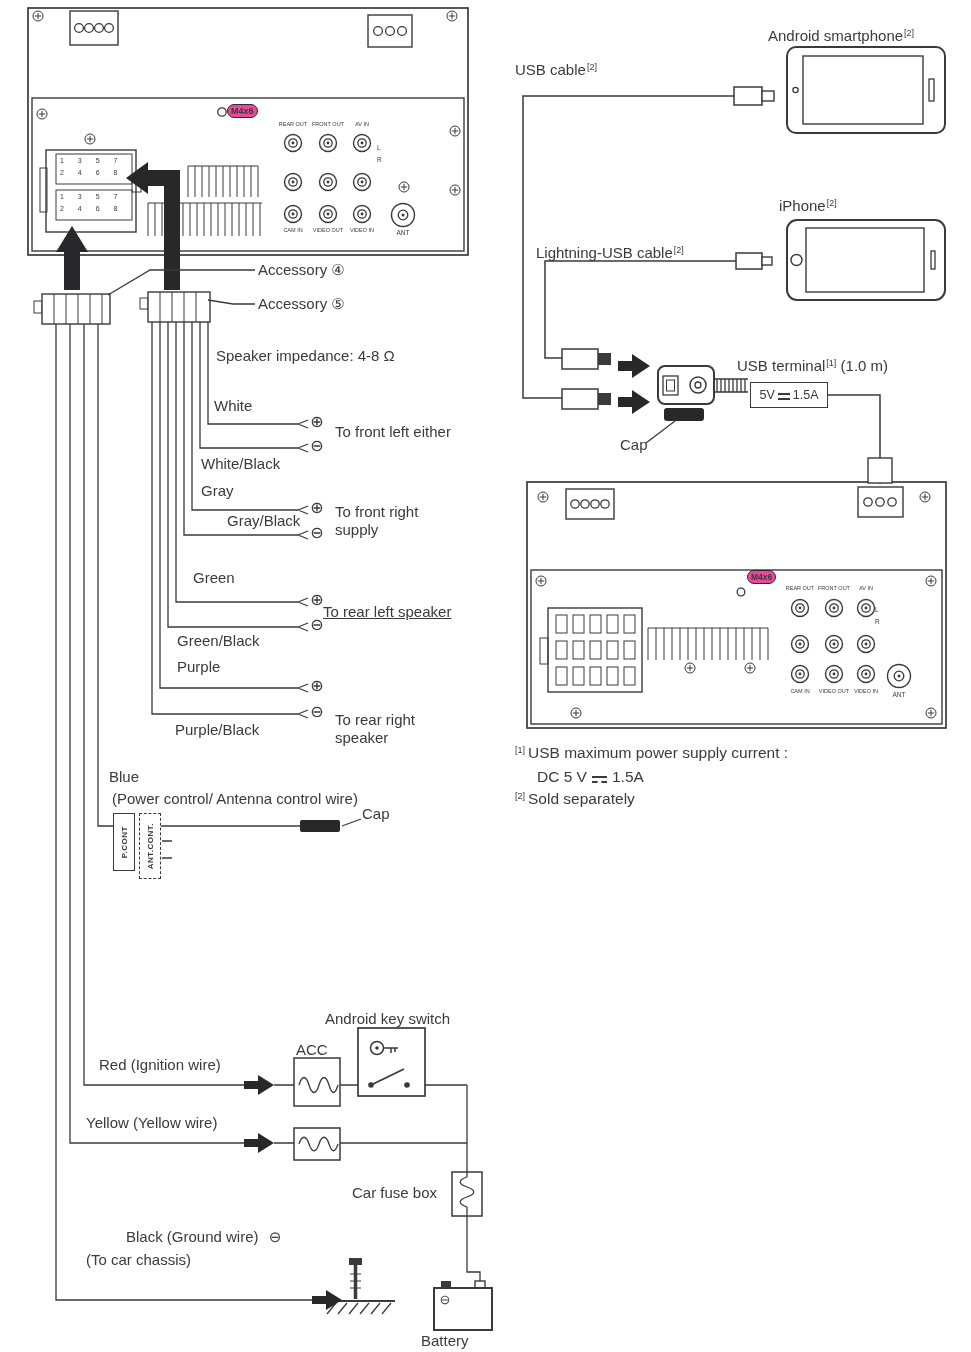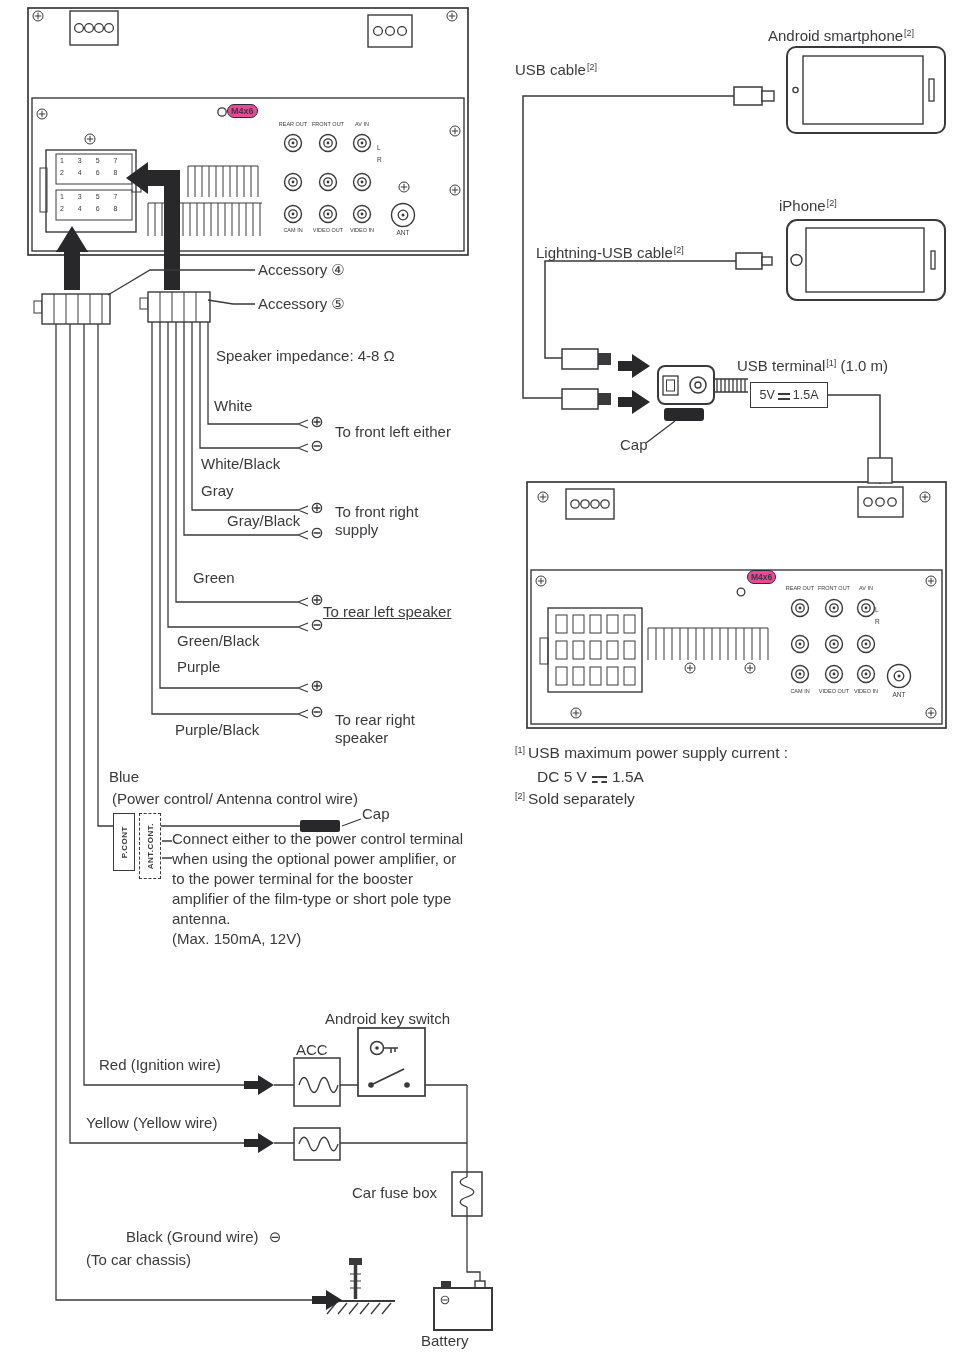--- a/index.html
+++ b/index.html
@@ -363,24 +363,20 @@
 
 <div class="lbl" style="left:109px; top:768px;">Blue</div>
 <div class="lbl" style="left:112px; top:790px;">(Power control/ Antenna control wire)</div>
 <div class="vbox" style="left:113px; top:813px; width:22px; height:58px;">
   <span>P.CONT</span>
 </div>
 <div class="vbox dashed" style="left:139px; top:813px; width:22px; height:66px;">
   <span>ANT.CONT.</span>
 </div>
 <div class="lbl" style="left:362px; top:805px;">Cap</div>
-<div class="lbl wrap note" style="left:172px; top:829px; width:300px;">
-  <span>Connect either to the power control terminal when using the optional power amplifier, or to the power terminal for the booster amplifier of the film-type or short pole type antenna.</span>
-  <span class="block">(Max. 150mA, 12V)</span>
-</div>
 
 <div class="lbl" style="left:325px; top:1010px;">Android key switch</div>
 <div class="lbl" style="left:296px; top:1041px;">ACC</div>
 <div class="lbl" style="left:99px; top:1056px;">Red (Ignition wire)</div>
 <div class="lbl" style="left:86px; top:1114px;">Yellow (Yellow wire)</div>
 <div class="lbl" style="left:352px; top:1184px;">Car fuse box</div>
 <div class="lbl" style="left:86px; top:1228px;margin-left:40px;">
   <span>Black (Ground wire)</span>
   <span style="margin-left:6px;">⊖</span>
 </div>

